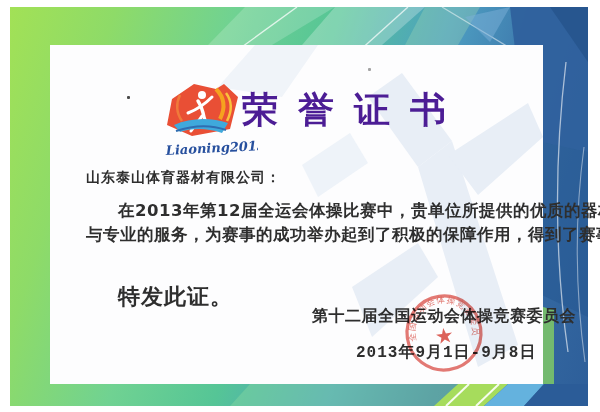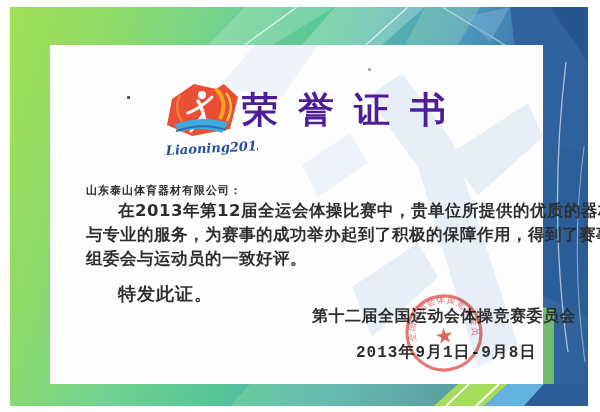--- a/index.html
+++ b/index.html
@@ -16,25 +16,25 @@
   .watermark{position:absolute;left:0;top:0;width:493px;height:339px;display:block;}
 
   .abs{position:absolute;white-space:nowrap;}
 
   .logo-box{left:108px;top:36px;width:100px;height:82px;}
   .logo-svg{display:block;width:100px;height:82px;}
 
   .title{left:192px;top:47px;font-size:36px;font-weight:900;letter-spacing:20px;color:#4c1d95;line-height:1;}
 
   .cn{color:#2e2e2e;font-weight:600;}
-  .recipient{left:36px;top:138px;font-size:11px;letter-spacing:1px;}
+  .recipient{left:36px;top:124px;font-size:14px;letter-spacing:1px;}
   .p1{left:68px;top:155px;font-size:16.5px;letter-spacing:0.5px;}
   .p2{left:36px;top:179px;font-size:16.5px;letter-spacing:0.5px;}
   .p3{left:36px;top:203px;font-size:16.5px;letter-spacing:0.5px;}
-  .closing{left:68px;top:237px;font-size:18px;letter-spacing:1px;}
+  .closing{left:68px;top:237px;font-size:22px;letter-spacing:1px;}
 
   .issuer{left:262px;top:261px;font-size:16px;letter-spacing:0.5px;}
   .date{left:306px;top:297px;font-size:16px;letter-spacing:1px;font-family:Liberation Mono, monospace;}
 
   .seal{left:352px;top:246px;width:84px;height:84px;mix-blend-mode:multiply;opacity:0.85;transform:rotate(-8deg);}
   .seal svg{display:block;width:84px;height:84px;}
 
   .speck{position:absolute;width:3px;height:3px;background:#4a4a4a;border-radius:1px;}
 </style>
 </head>
@@ -101,21 +101,20 @@
         <path d="M18,50 C36,44 54,44 68,49" stroke="#2f6db1" stroke-width="2" fill="none"></path>
         <text x="8" y="74" font-family="DejaVu Serif, serif" font-style="italic" font-weight="bold" font-size="13" fill="#27509e" transform="rotate(-3 8 74)">Liaoning2013</text>
       </svg>
     </div>
 
     <div class="abs title">荣誉证书</div>
 
     <div class="abs cn recipient">山东泰山体育器材有限公司：</div>
     <div class="abs cn p1">在2013年第12届全运会体操比赛中，贵单位所提供的优质的器材</div>
     <div class="abs cn p2">与专业的服务，为赛事的成功举办起到了积极的保障作用，得到了赛事</div>
-    <div class="abs cn p3">组委会与运动员的一致好评。</div>
     <div class="abs cn closing">特发此证。</div>
 
     <div class="abs cn issuer">第十二届全国运动会体操竞赛委员会</div>
     <div class="abs cn date">2013年9月1日-9月8日</div>
 
     <div class="abs seal">
       <svg viewBox="0 0 84 84">
         <circle cx="42" cy="42" r="37" fill="none" stroke="#d9473d" stroke-width="3.2" opacity="0.85"></circle>
         <path id="sealRing" d="M 14,48 A 29,29 0 1 1 70,48" fill="none"></path>
         <text font-size="8.6" fill="#d9473d" opacity="0.9" letter-spacing="1">

